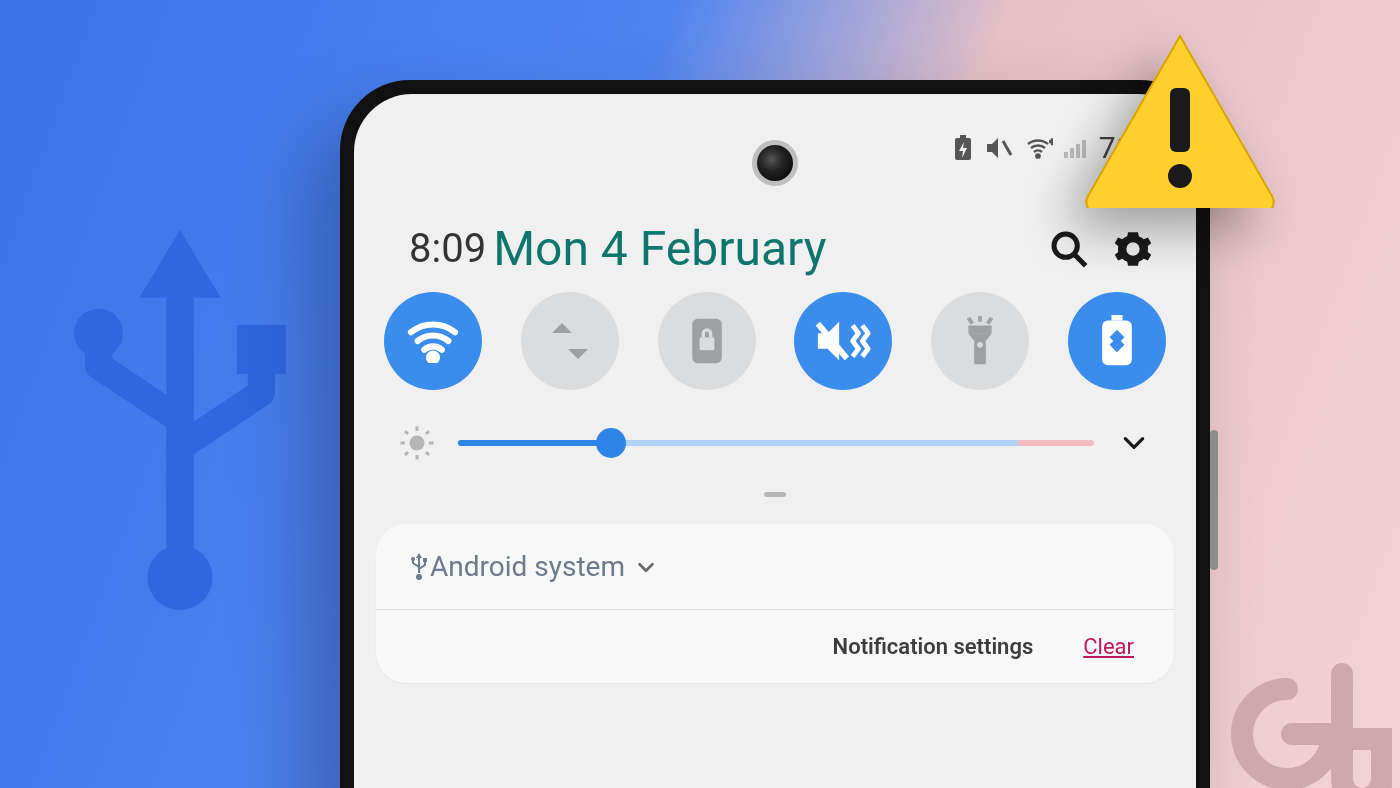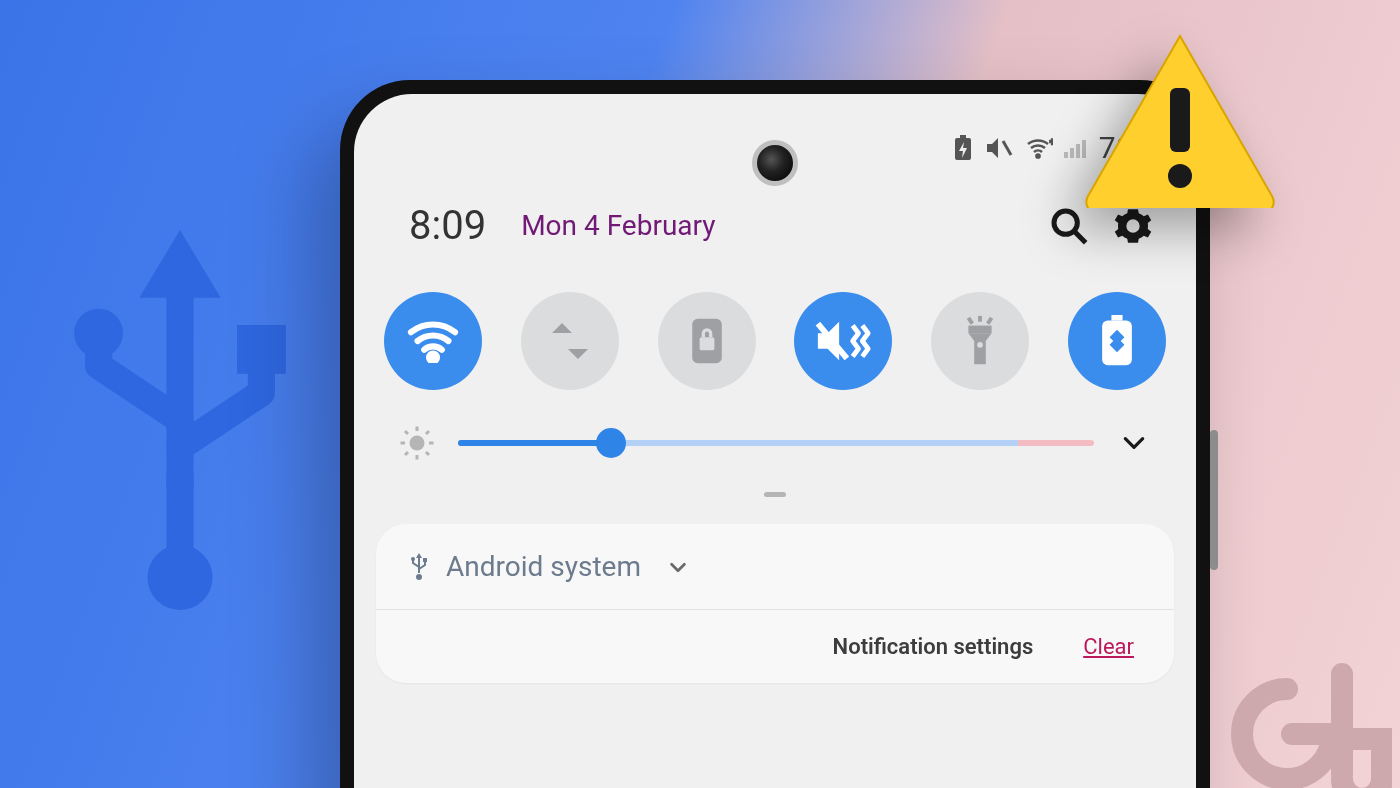--- a/index.html
+++ b/index.html
@@ -68,27 +68,27 @@
     gap: 10px;
     color: #555;
     font-size: 28px;
   }
   .statusbar svg { display:block; }
   .battery-pct { color:#444; font-size: 30px; letter-spacing:0.5px; }
   
   .header {
     position: absolute;
     left: 55px;
-    top: 108px;
+    top: 126px;
     right: 40px;
     display: flex;
     align-items: center;
   }
   .time { font-size: 40px; color: #333; }
-  .date { font-size: 28px; color: #701a75; margin-left: 35px; }
+  .date { font-size: 48px; color: #0f766e; margin-left: 7px; }
   .header .spacer { flex: 1; }
   .iconbtn {
     width: 46px; height: 46px;
     display:flex; align-items:center; justify-content:center;
     margin-left: 18px;
     cursor: pointer;
   }
   
   .qs {
     position: absolute;
@@ -168,21 +168,20 @@
     left: 22px; right: 22px;
     top: 430px;
     background:#f8f8f8;
     border-radius: 30px;
     box-shadow: 0 1px 2px rgba(0,0,0,0.05);
     overflow: hidden;
   }
   .notif-head {
     display:flex;
     align-items:center;
-    gap: 16px;
     padding: 26px 32px;
     font-size: 28px;
     cursor:pointer;
   }
   .notif-app { color:#6c7b8d; }
   .notif-title { color:#4a4a4a; }
   .notif-head svg.usb-small { color:#6c7b8d; }
   .notif-head .chevd { margin-left:10px; }
   .notif-sep {
     height:1px;

